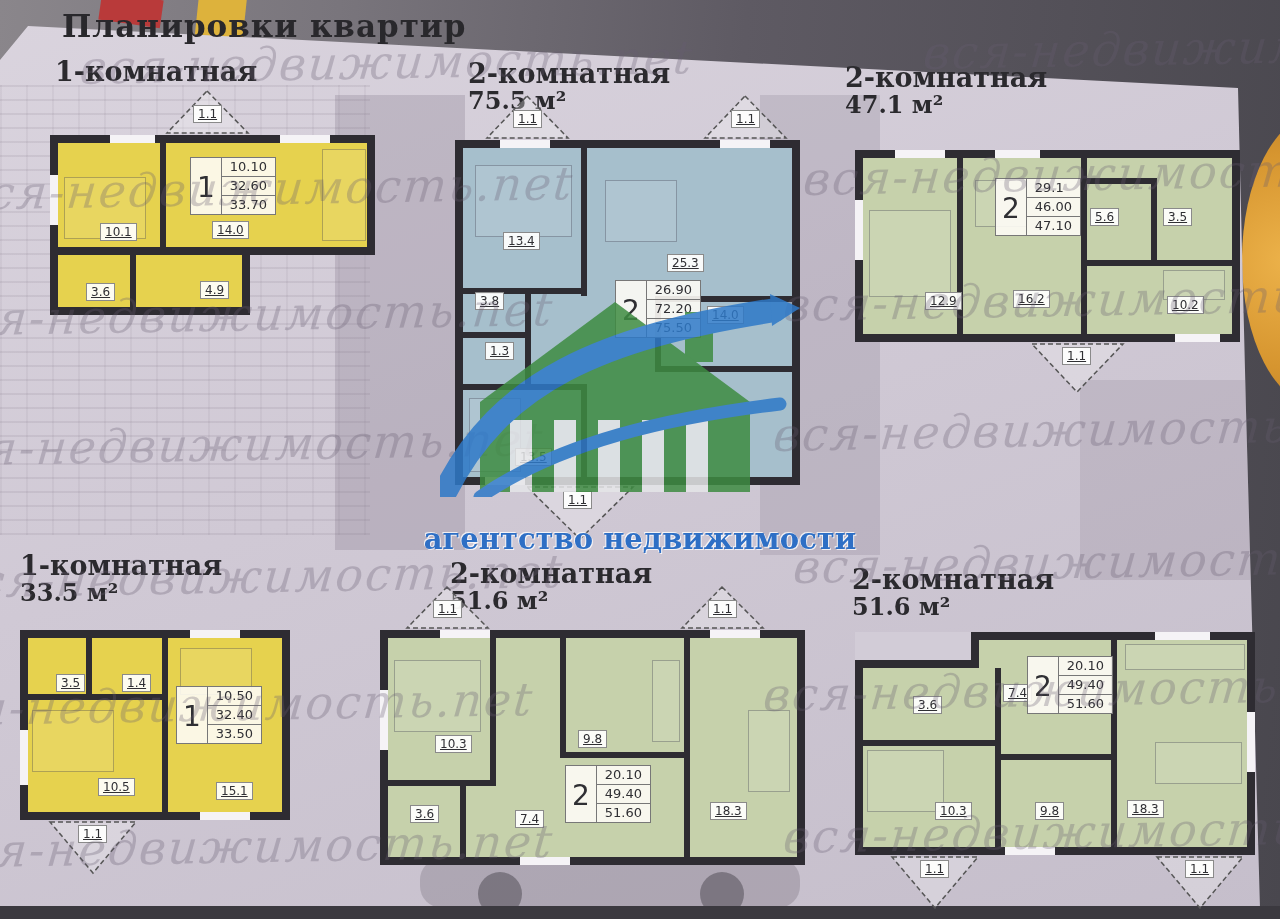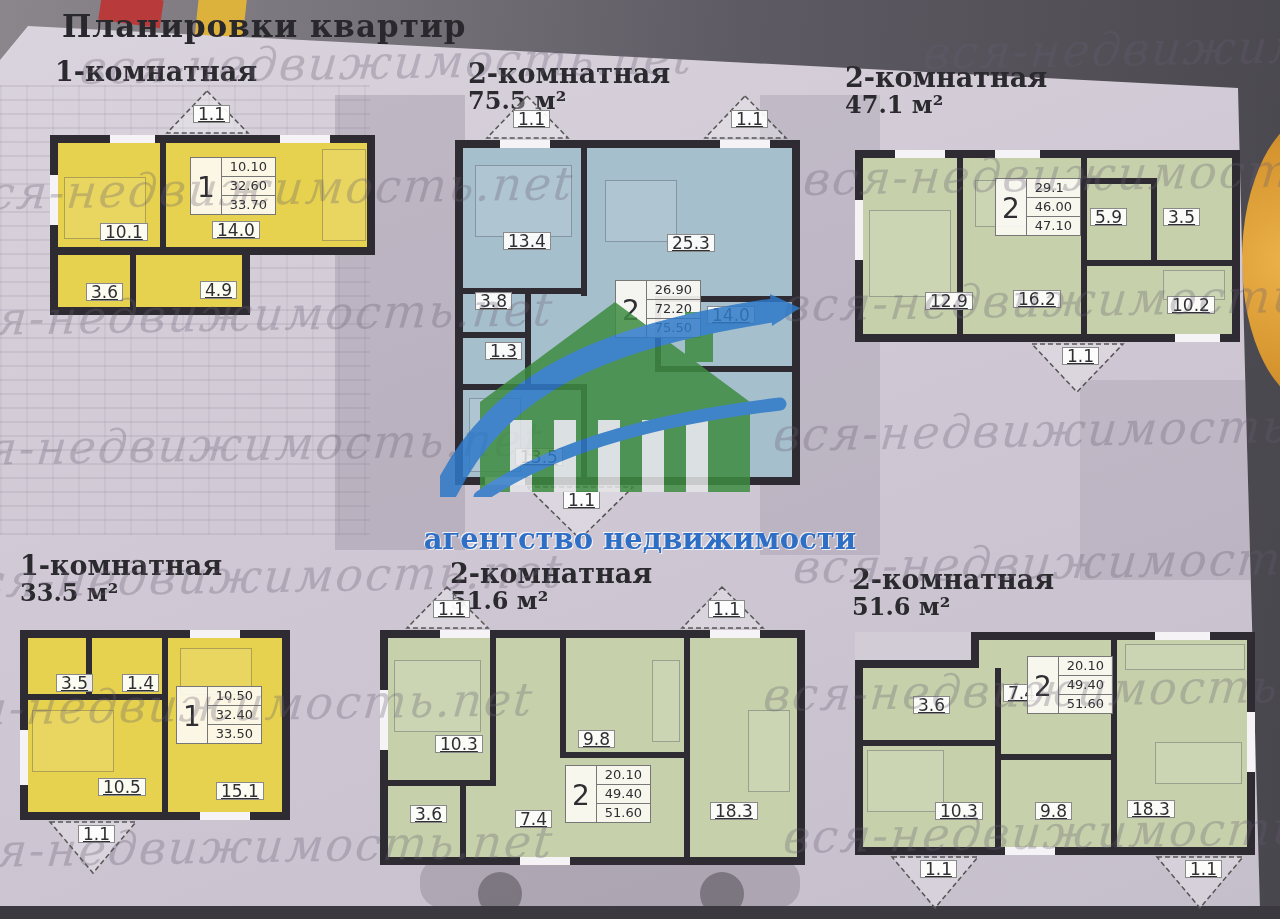--- a/index.html
+++ b/index.html
@@ -18,21 +18,21 @@
   .plan-header .area{font-size:24px;}
   .plan{position:absolute;}
   .rect{position:absolute;border:8px solid #2e2c32;box-sizing:border-box;}
   .yellow{background:#e6d24e;}
   .blue{background:#a6bfcc;}
   .green{background:#c6d1ab;}
   .wall{position:absolute;background:#2e2c32;}
   .win{position:absolute;background:#f5f3f6;}
   .furn{position:absolute;border:1px solid rgba(40,40,55,0.3);background:rgba(255,255,255,0.10);}
   .chip{position:absolute;background:rgba(255,255,254,0.92);border:1px solid #8a8a8a;color:#2f2f33;
-    font-size:17px;line-height:16px;padding:0 4px;text-decoration:underline;white-space:nowrap;z-index:5;}
+    font-size:12px;line-height:16px;padding:0 4px;text-decoration:underline;white-space:nowrap;z-index:5;}
   .info{position:absolute;display:flex;align-items:stretch;background:rgba(253,251,245,0.9);
     border:1px solid #777;z-index:5;}
   .info .digit{font-size:28px;color:#2f2f33;padding:2px 6px 0 6px;align-self:center;}
   .info .vals{display:flex;flex-direction:column;border-left:1px solid #777;}
   .info .vals span{font-size:13px;line-height:18px;padding:0 8px;color:#2f2f33;text-align:left;
     border-bottom:1px solid #777;}
   .info .vals span:last-child{border-bottom:none;}
   .balcony{position:absolute;z-index:4;}
   .balcony svg{position:absolute;left:0;top:0;}
   .balcony .chip{position:absolute;}
@@ -157,21 +157,21 @@
     <div class="wall" style="left:200px;top:156px;width:137px;height:6px;"></div>
     <div class="wall" style="left:200px;top:162px;width:6px;height:70px;"></div>
     <div class="wall" style="left:200px;top:226px;width:137px;height:6px;"></div>
     <div class="win" style="left:45px;top:0;width:50px;height:8px;"></div>
     <div class="win" style="left:265px;top:0;width:50px;height:8px;"></div>
     <div class="win" style="left:30px;top:337px;width:40px;height:8px;"></div>
     <div class="furn" style="left:20px;top:25px;width:95px;height:70px;"></div>
     <div class="furn" style="left:150px;top:40px;width:70px;height:60px;"></div>
     <div class="furn" style="left:14px;top:258px;width:50px;height:72px;"></div>
     <span class="chip" style="left:48px;top:92px;">13.4</span>
-    <span class="chip" style="left:212px;top:94px;">25.3</span>
+    <span class="chip" style="left:212px;top:114px;">25.3</span>
     <span class="chip" style="left:20px;top:152px;">3.8</span>
     <span class="chip" style="left:30px;top:202px;">1.3</span>
     <span class="chip" style="left:60px;top:308px;">13.5</span>
     <span class="chip" style="left:252px;top:166px;">14.0</span>
     <div class="info" style="left:160px;top:140px;">
       <span class="digit">2</span>
       <span class="vals">
         <span>26.90</span>
         <span>72.20</span>
         <span>75.50</span>
@@ -194,21 +194,21 @@
     <div class="wall" style="left:232px;top:28px;width:64px;height:6px;"></div>
     <div class="win" style="left:40px;top:0;width:50px;height:8px;"></div>
     <div class="win" style="left:140px;top:0;width:45px;height:8px;"></div>
     <div class="win" style="left:0;top:50px;width:8px;height:60px;"></div>
     <div class="win" style="left:320px;top:184px;width:45px;height:8px;"></div>
     <div class="furn" style="left:14px;top:60px;width:80px;height:85px;"></div>
     <div class="furn" style="left:120px;top:30px;width:50px;height:45px;"></div>
     <div class="furn" style="left:308px;top:120px;width:60px;height:28px;"></div>
     <span class="chip" style="left:70px;top:142px;">12.9</span>
     <span class="chip" style="left:158px;top:140px;">16.2</span>
-    <span class="chip" style="left:235px;top:58px;">5.9</span>
+    <span class="chip" style="left:235px;top:58px;">5.6</span>
     <span class="chip" style="left:308px;top:58px;">3.5</span>
     <span class="chip" style="left:312px;top:146px;">10.2</span>
     <div class="info" style="left:140px;top:28px;">
       <span class="digit">2</span>
       <span class="vals">
         <span>29.1</span>
         <span>46.00</span>
         <span>47.10</span>
       </span>
     </div>

